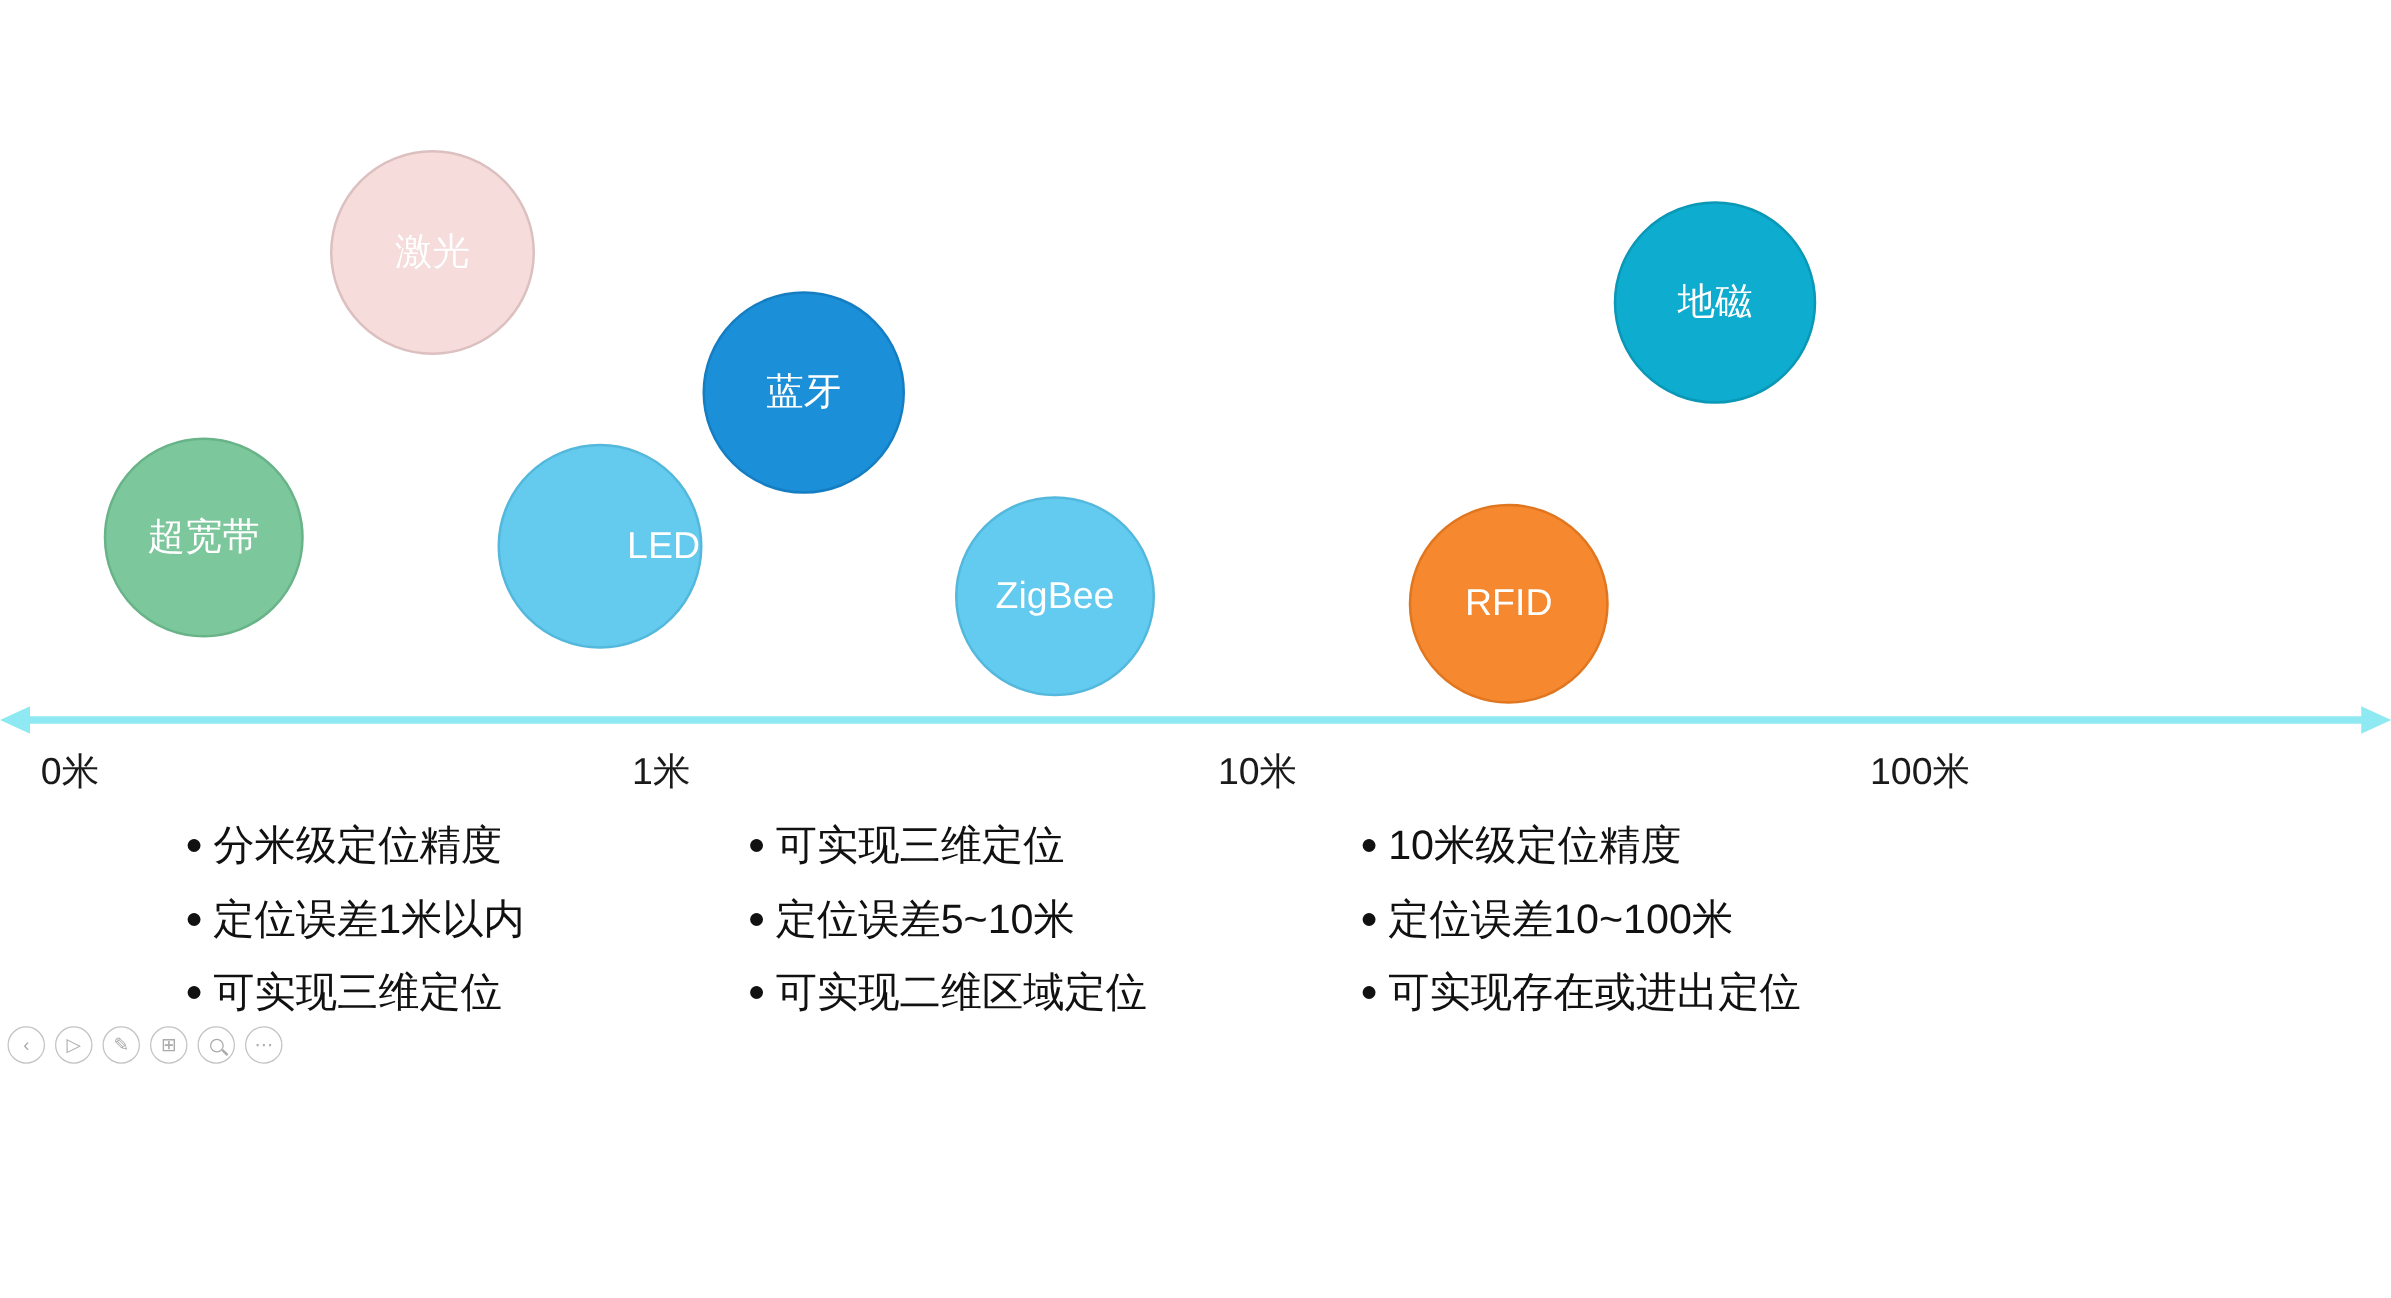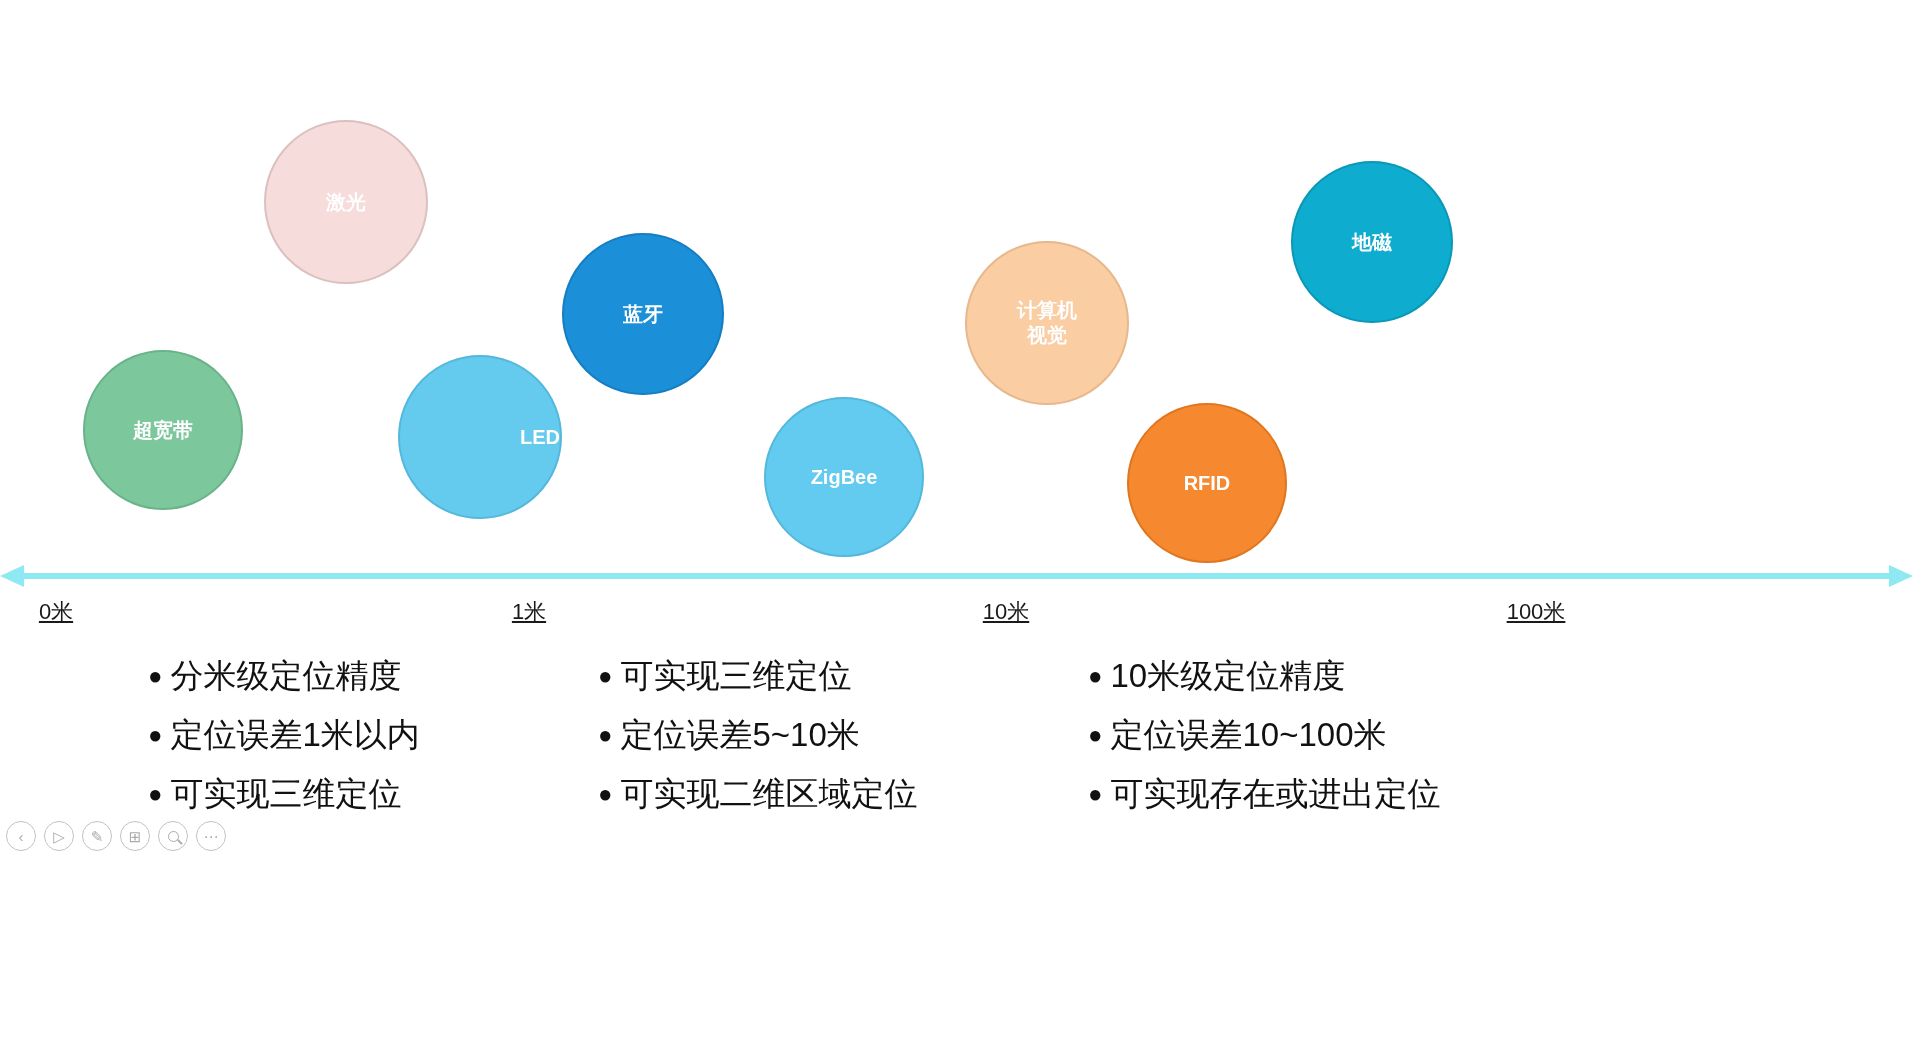--- a/index.html
+++ b/index.html
@@ -18,22 +18,22 @@
     border-radius: 50%;
     border: 2px solid #ccc;
     box-sizing: border-box;
     display: flex;
     align-items: center;
     justify-content: center;
     text-align: center;
   }
   .bubble-label {
     color: #ffffff;
-    font-weight: bold;
-    font-size: 20px;
+    font-weight: normal;
+    font-size: 30px;
     line-height: 1.25;
     white-space: pre-line;
     text-shadow: 0 0 1px rgba(0,0,0,0.05);
   }
 
   
   .axis-line {
     position: absolute;
     left: 8px;
     right: 8px;
@@ -48,24 +48,23 @@
     border-top: 11px solid transparent;
     border-bottom: 11px solid transparent;
   }
   .axis-arrow.right { right: 0; border-left: 24px solid #8FE9F2; }
   .axis-arrow.left  { left: 0;  border-right: 24px solid #8FE9F2; }
 
   .tick-label {
     position: absolute;
     top: 597px;
     transform: translateX(-50%);
-    font-size: 22px;
+    font-size: 30px;
     color: #1a1a1a;
     white-space: nowrap;
-    text-decoration: underline;
   }
 
   
   .bullet-col {
     position: absolute;
     top: 655px;
     display: flex;
     flex-direction: column;
   }
   .bullet-col.c0 { left: 148px; }
@@ -141,24 +140,20 @@
   </div>
   <div class="bubble" style="left: 398px; top: 355px; height: 164px; width: 164px; background: rgb(100, 203, 238); border-color: rgb(83, 184, 220); justify-content: flex-end;">
     <span class="bubble-label">LED</span>
   </div>
   <div class="bubble" style="left: 562px; top: 233px; height: 162px; width: 162px; background: rgb(27, 143, 216); border-color: rgb(21, 126, 194);">
     <span class="bubble-label">蓝牙</span>
   </div>
   <div class="bubble" style="left: 764px; top: 397px; height: 160px; width: 160px; background: rgb(98, 203, 239); border-color: rgb(83, 184, 220);">
     <span class="bubble-label">ZigBee</span>
   </div>
-  <div class="bubble" style="left: 965px; top: 241px; height: 164px; width: 164px; background: rgb(250, 205, 162); border-color: rgb(230, 184, 139);">
-    <span class="bubble-label">计算机
-视觉</span>
-  </div>
   <div class="bubble" style="left: 1127px; top: 403px; height: 160px; width: 160px; background: rgb(246, 136, 47); border-color: rgb(224, 118, 31); justify-content: center;">
     <span class="bubble-label">RFID</span>
   </div>
   <div class="bubble" style="left: 1291px; top: 161px; height: 162px; width: 162px; background: rgb(14, 172, 206); border-color: rgb(11, 151, 182);">
     <span class="bubble-label">地磁</span>
   </div>
 
   <div class="axis-line" style="background: rgb(143, 233, 242);"></div>
   <div class="axis-arrow left" style="border-right-color: rgb(143, 233, 242);"></div>
   <div class="axis-arrow right" style="border-left-color: rgb(143, 233, 242);"></div>

